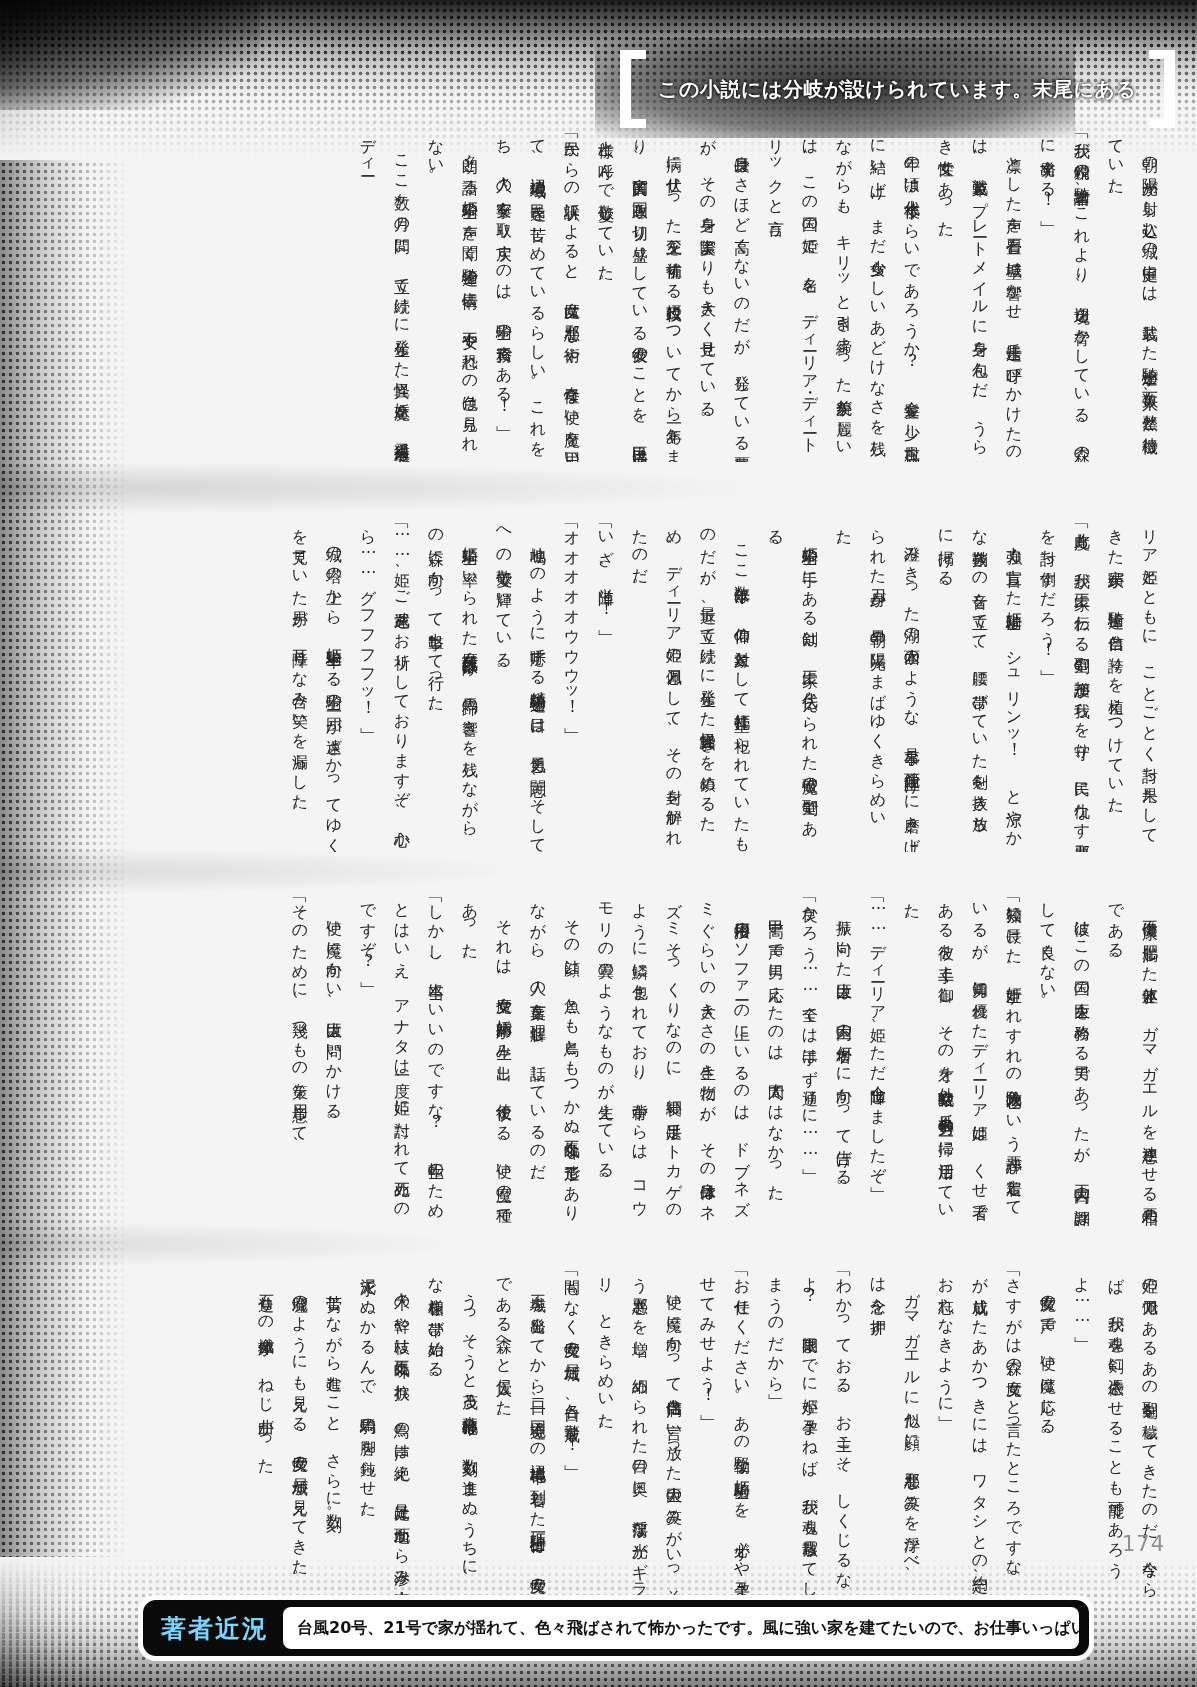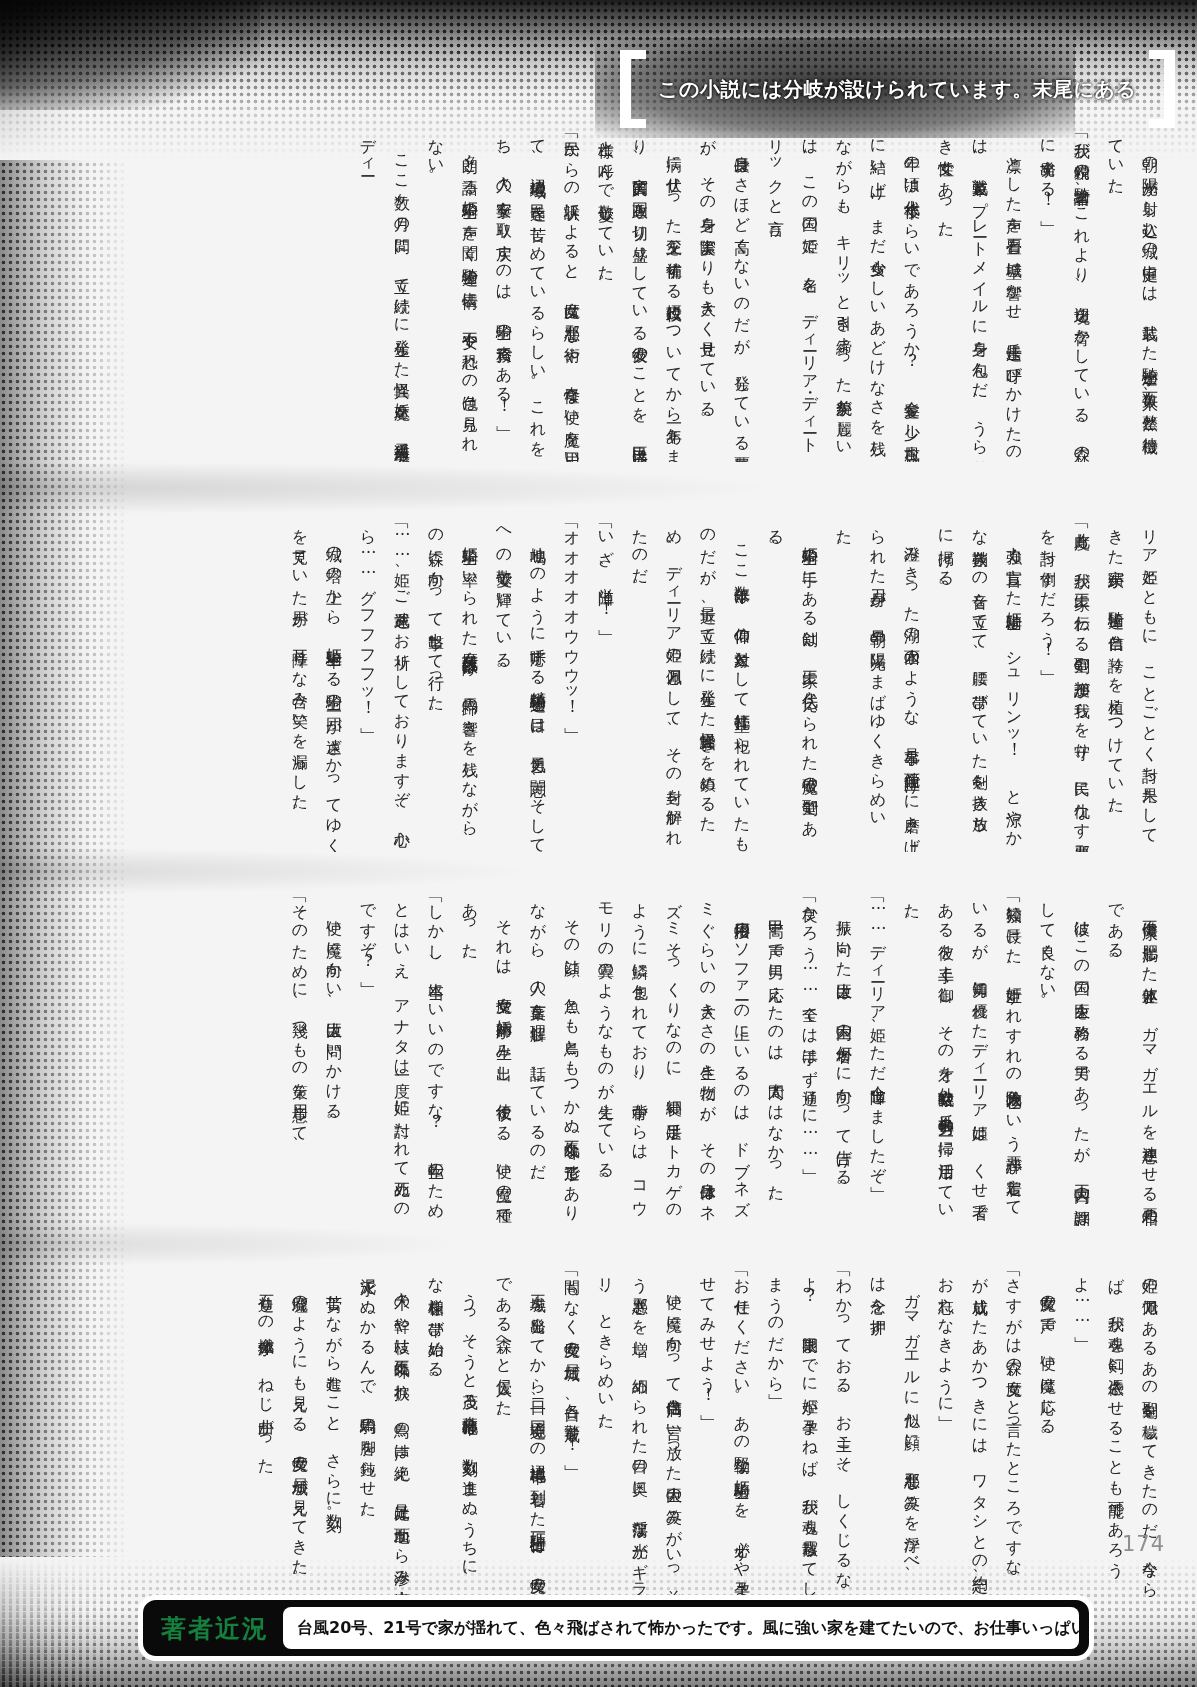--- a/index.html
+++ b/index.html
@@ -60,21 +60,21 @@
   
   .page-number{position:absolute;top:1532px;right:32px;
     font-family:"DejaVu Sans","Liberation Sans",sans-serif;
     font-size:21px;color:#8f8f8f;letter-spacing:1px;margin-left:48px;}
 
   
   .footer-bar{position:absolute;top:1595px;left:138px;width:918px;height:56px;
     background:#0a0a0a;border:5px solid #fff;border-radius:18px;
     display:flex;align-items:center;padding:0 10px 0 18px;box-sizing:content-box;}
   .footer-label{font-family:"DejaVu Sans","Liberation Sans",sans-serif;
-    font-size:25px;font-weight:bold;color:#15803d;letter-spacing:2px;margin-right:14px;white-space:nowrap;}
+    font-size:25px;font-weight:bold;color:#7dd3fc;letter-spacing:2px;margin-right:14px;white-space:nowrap;}
   .footer-box{flex:1;height:42px;background:#fff;border-radius:8px;
     display:flex;align-items:center;padding:0 14px;
     font-family:"DejaVu Sans","Liberation Sans",sans-serif;
     font-size:16px;font-weight:bold;color:#111;white-space:nowrap;overflow:hidden;}
 </style>
 </head>
 <body>
 
 <div class="page">
 

